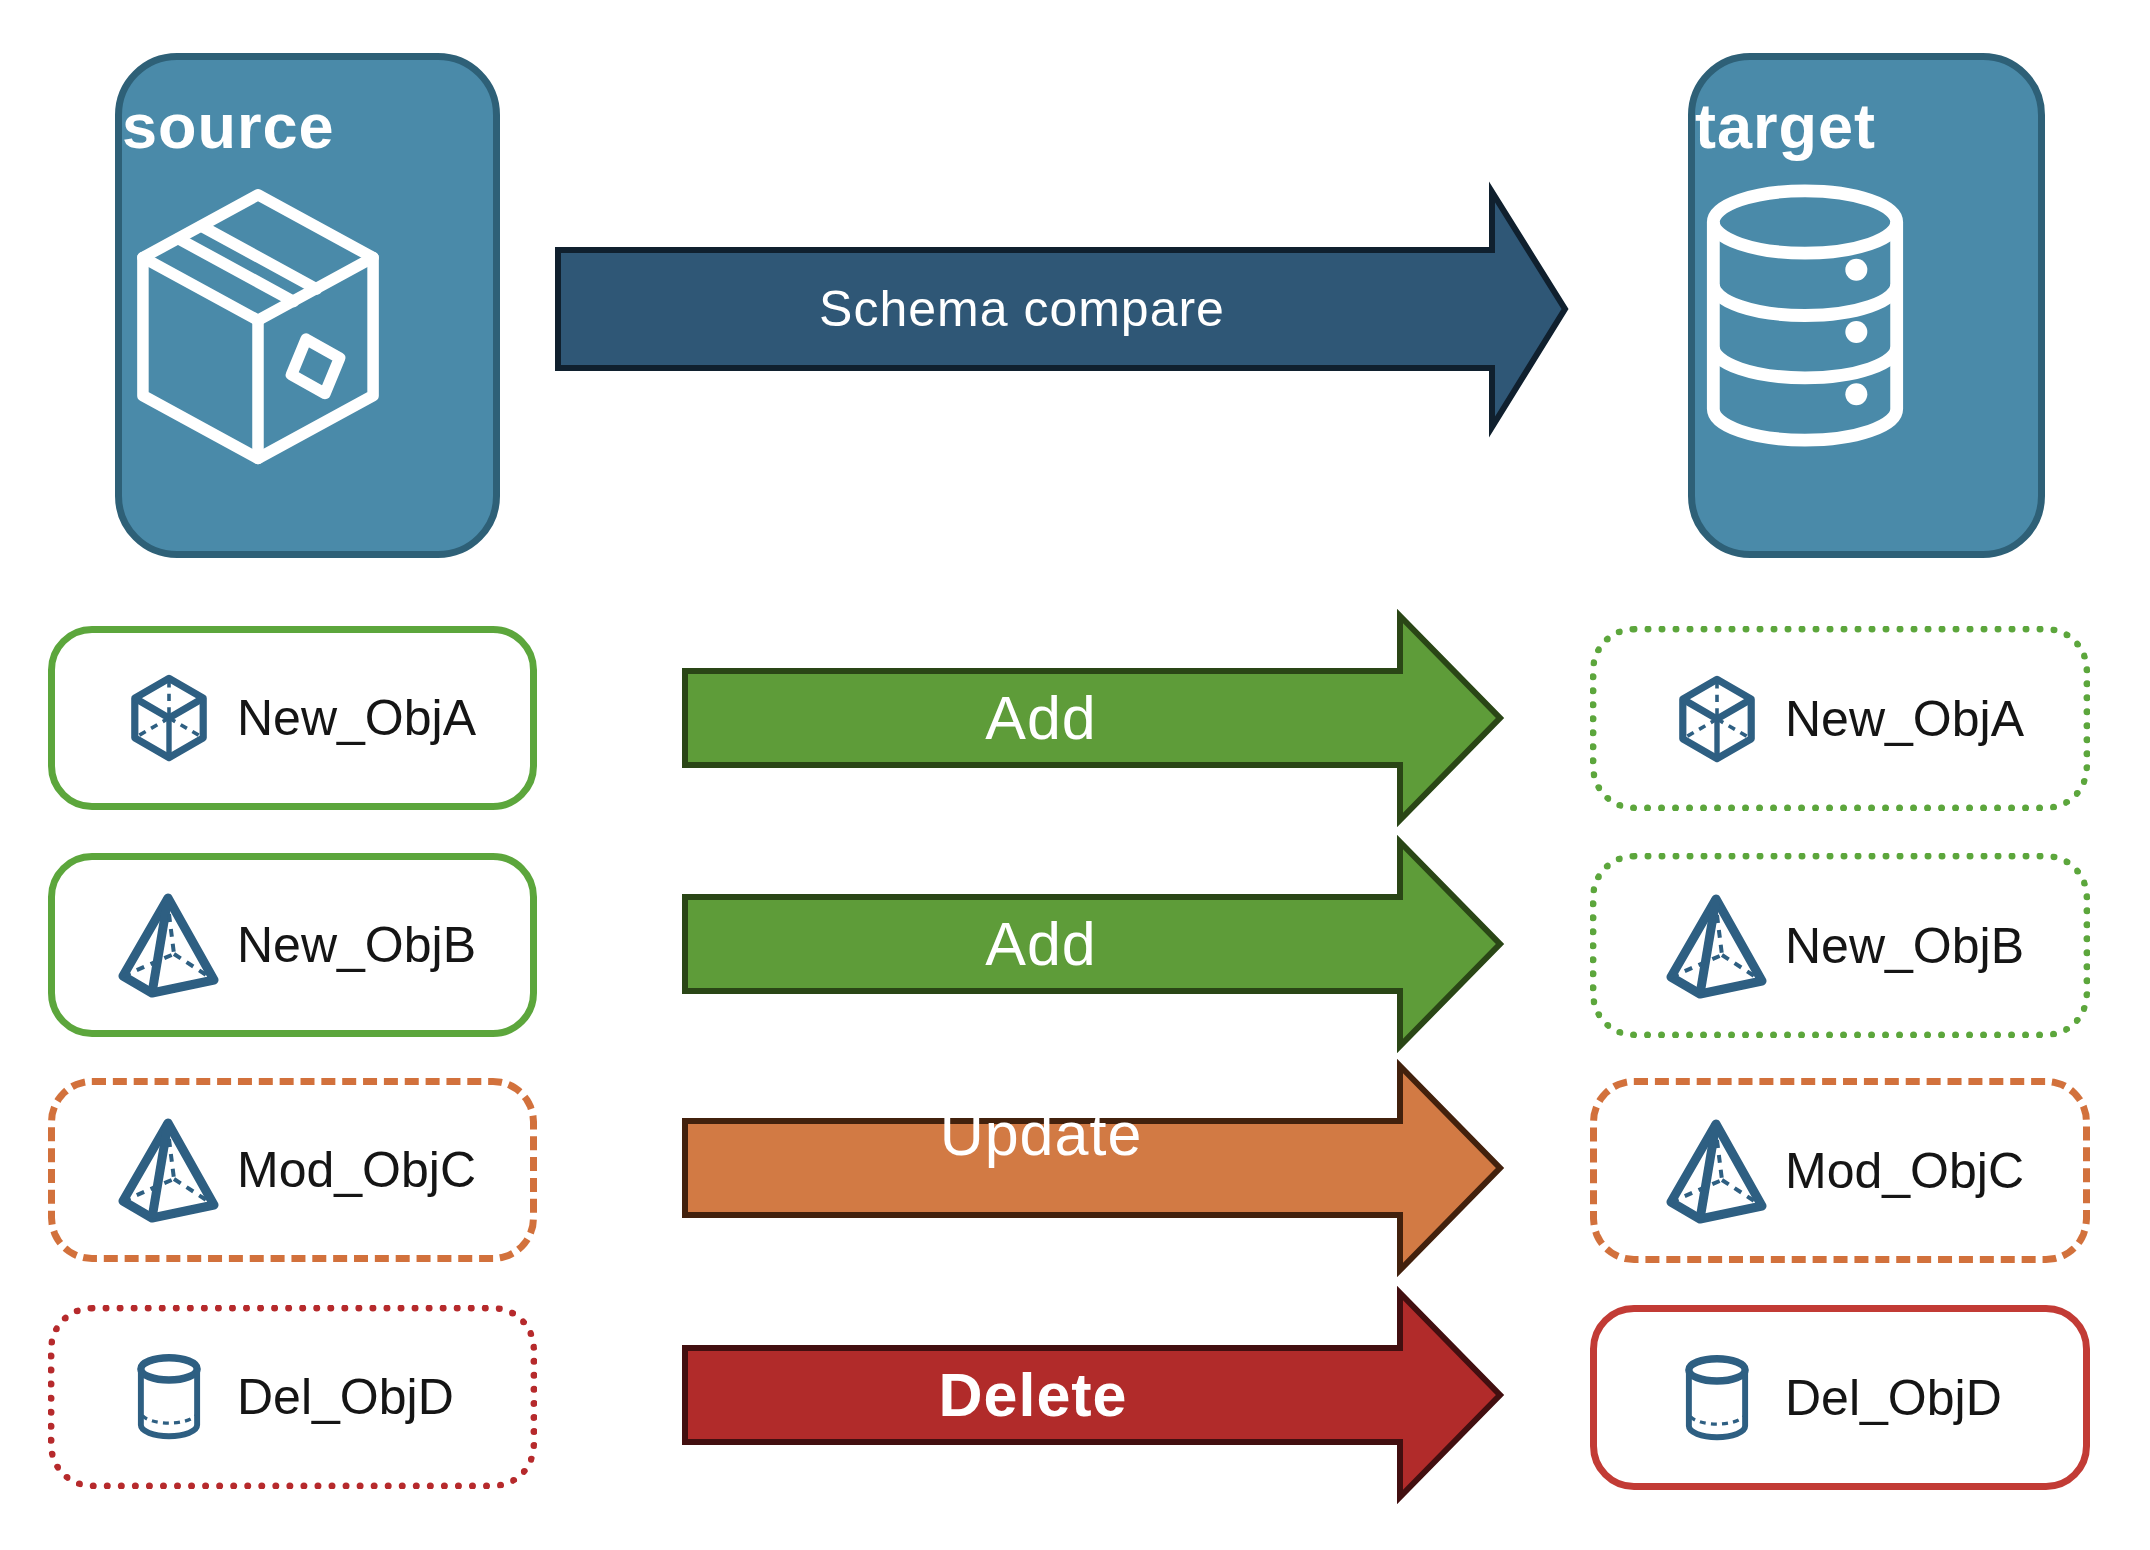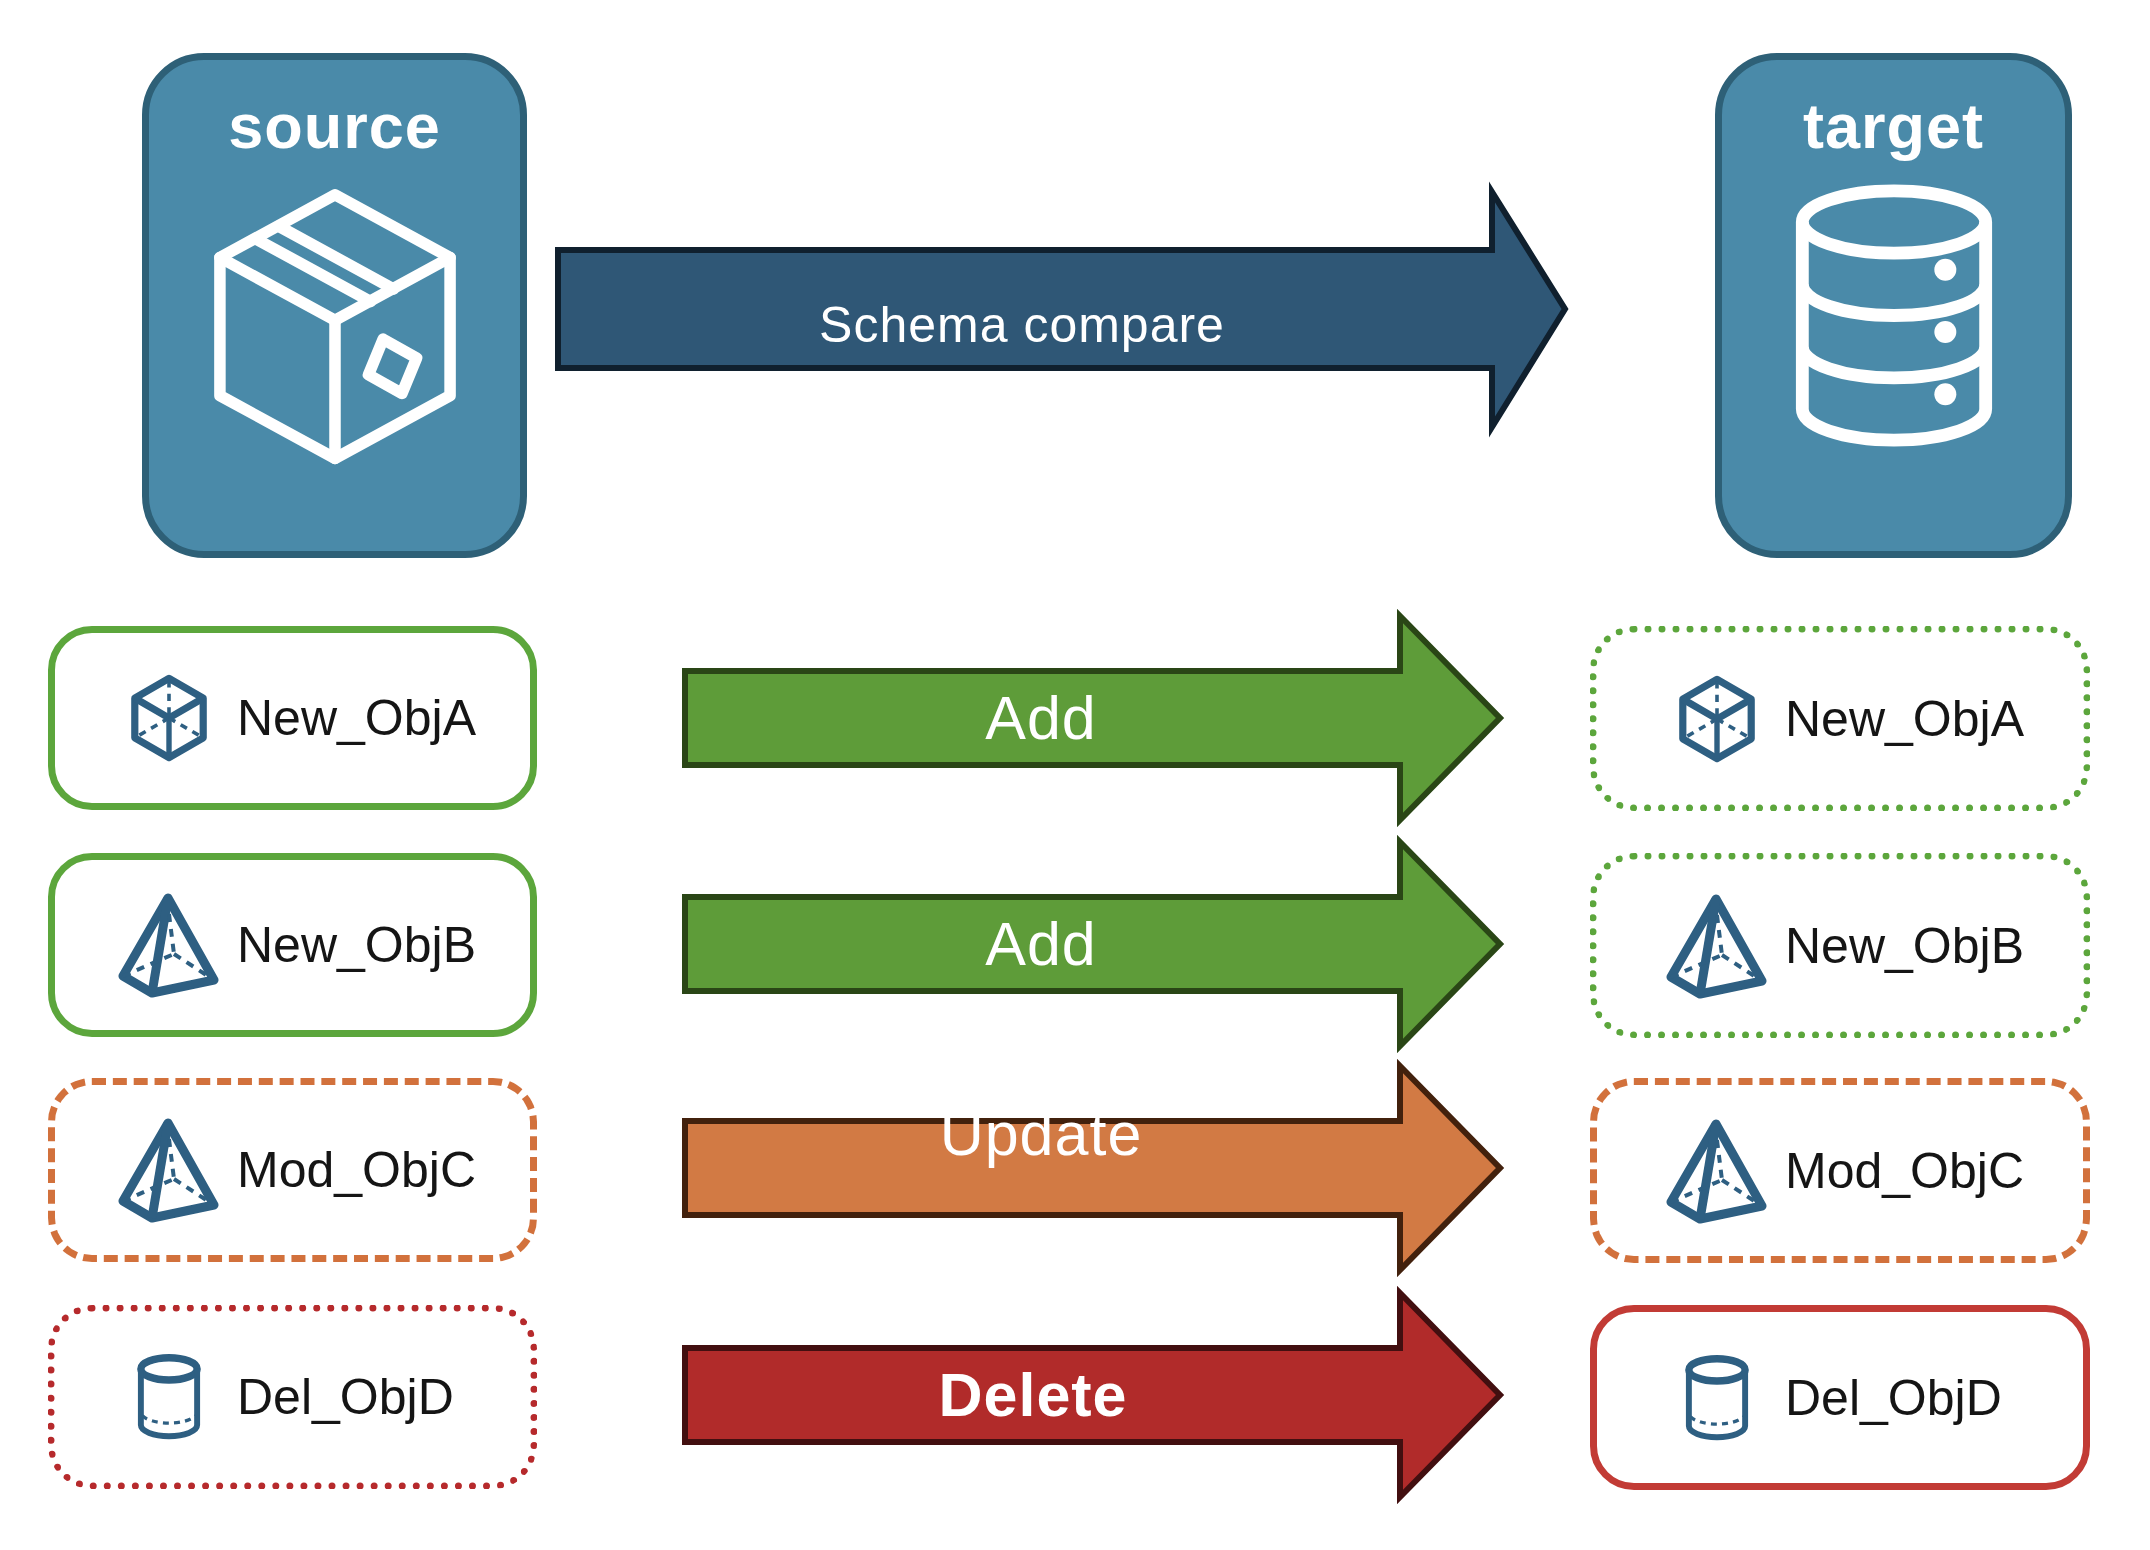--- a/index.html
+++ b/index.html
@@ -4,21 +4,21 @@
 <style>
   html,body{margin:0;padding:0;background:#ffffff;}
   .canvas{
     position:relative;width:2150px;height:1550px;background:#ffffff;overflow:hidden;
     font-family:"Liberation Sans","DejaVu Sans",sans-serif;
   }
   
   .badge{
     position:absolute;box-sizing:border-box;
     background:#4A8AA9;border:7px solid #2E6077;border-radius:62px;
-    display:flex;flex-direction:column;align-items:center;margin-left:27px;
+    display:flex;flex-direction:column;
   }
   .badge-label{
     margin-top:30px;font-size:63px;font-weight:bold;color:#ffffff;letter-spacing:1px;
   }
   .badge-icon{margin-top:16px;}
   
   .obj-box{
     position:absolute;box-sizing:border-box;background:#ffffff;border-radius:44px;
     display:flex;align-items:center;padding-left:60px;gap:14px;
   }
@@ -77,21 +77,21 @@
         <circle cx="88" cy="50" r="6"></circle>
         <circle cx="88" cy="84" r="6"></circle>
         <circle cx="88" cy="118" r="6"></circle>
       </g>
     </svg>
   </div>
 
   <svg class="arrow-svg arrow-schema" style="left:552px;top:186px;" width="1020" height="247" viewBox="0 0 1020 247">
     <polygon points="6,64 940,64 940,6 1013,123 940,241 940,182 6,182"></polygon>
   </svg>
-  <div class="arrow-label schema-label" style="left:552px;top:266px;width:940px;height:118px;">Schema compare</div>
+  <div class="arrow-label schema-label" style="left:552px;top:250px;width:940px;height:118px;">Schema compare</div>
 
   <div class="obj-box b-green-solid" style="left:48px;top:626px;width:489px;height:184px;">
     <span class="icon-slot">
       <svg class="obj-icon" width="90" height="94" viewBox="0 0 100 104">
         <path stroke-width="8" stroke-linejoin="round" d="M50 8 L88 30 L88 74 L50 96 L12 74 L12 30 Z"></path>
         <path stroke-width="8" stroke-linejoin="round" d="M12 30 L50 52 L88 30"></path>
         <path stroke-width="6" d="M50 52 L50 96"></path>
         <g stroke-width="4" stroke-dasharray="8 7">
           <path d="M50 10 L50 52"></path>
             <path d="M50 52 L12 74"></path>

